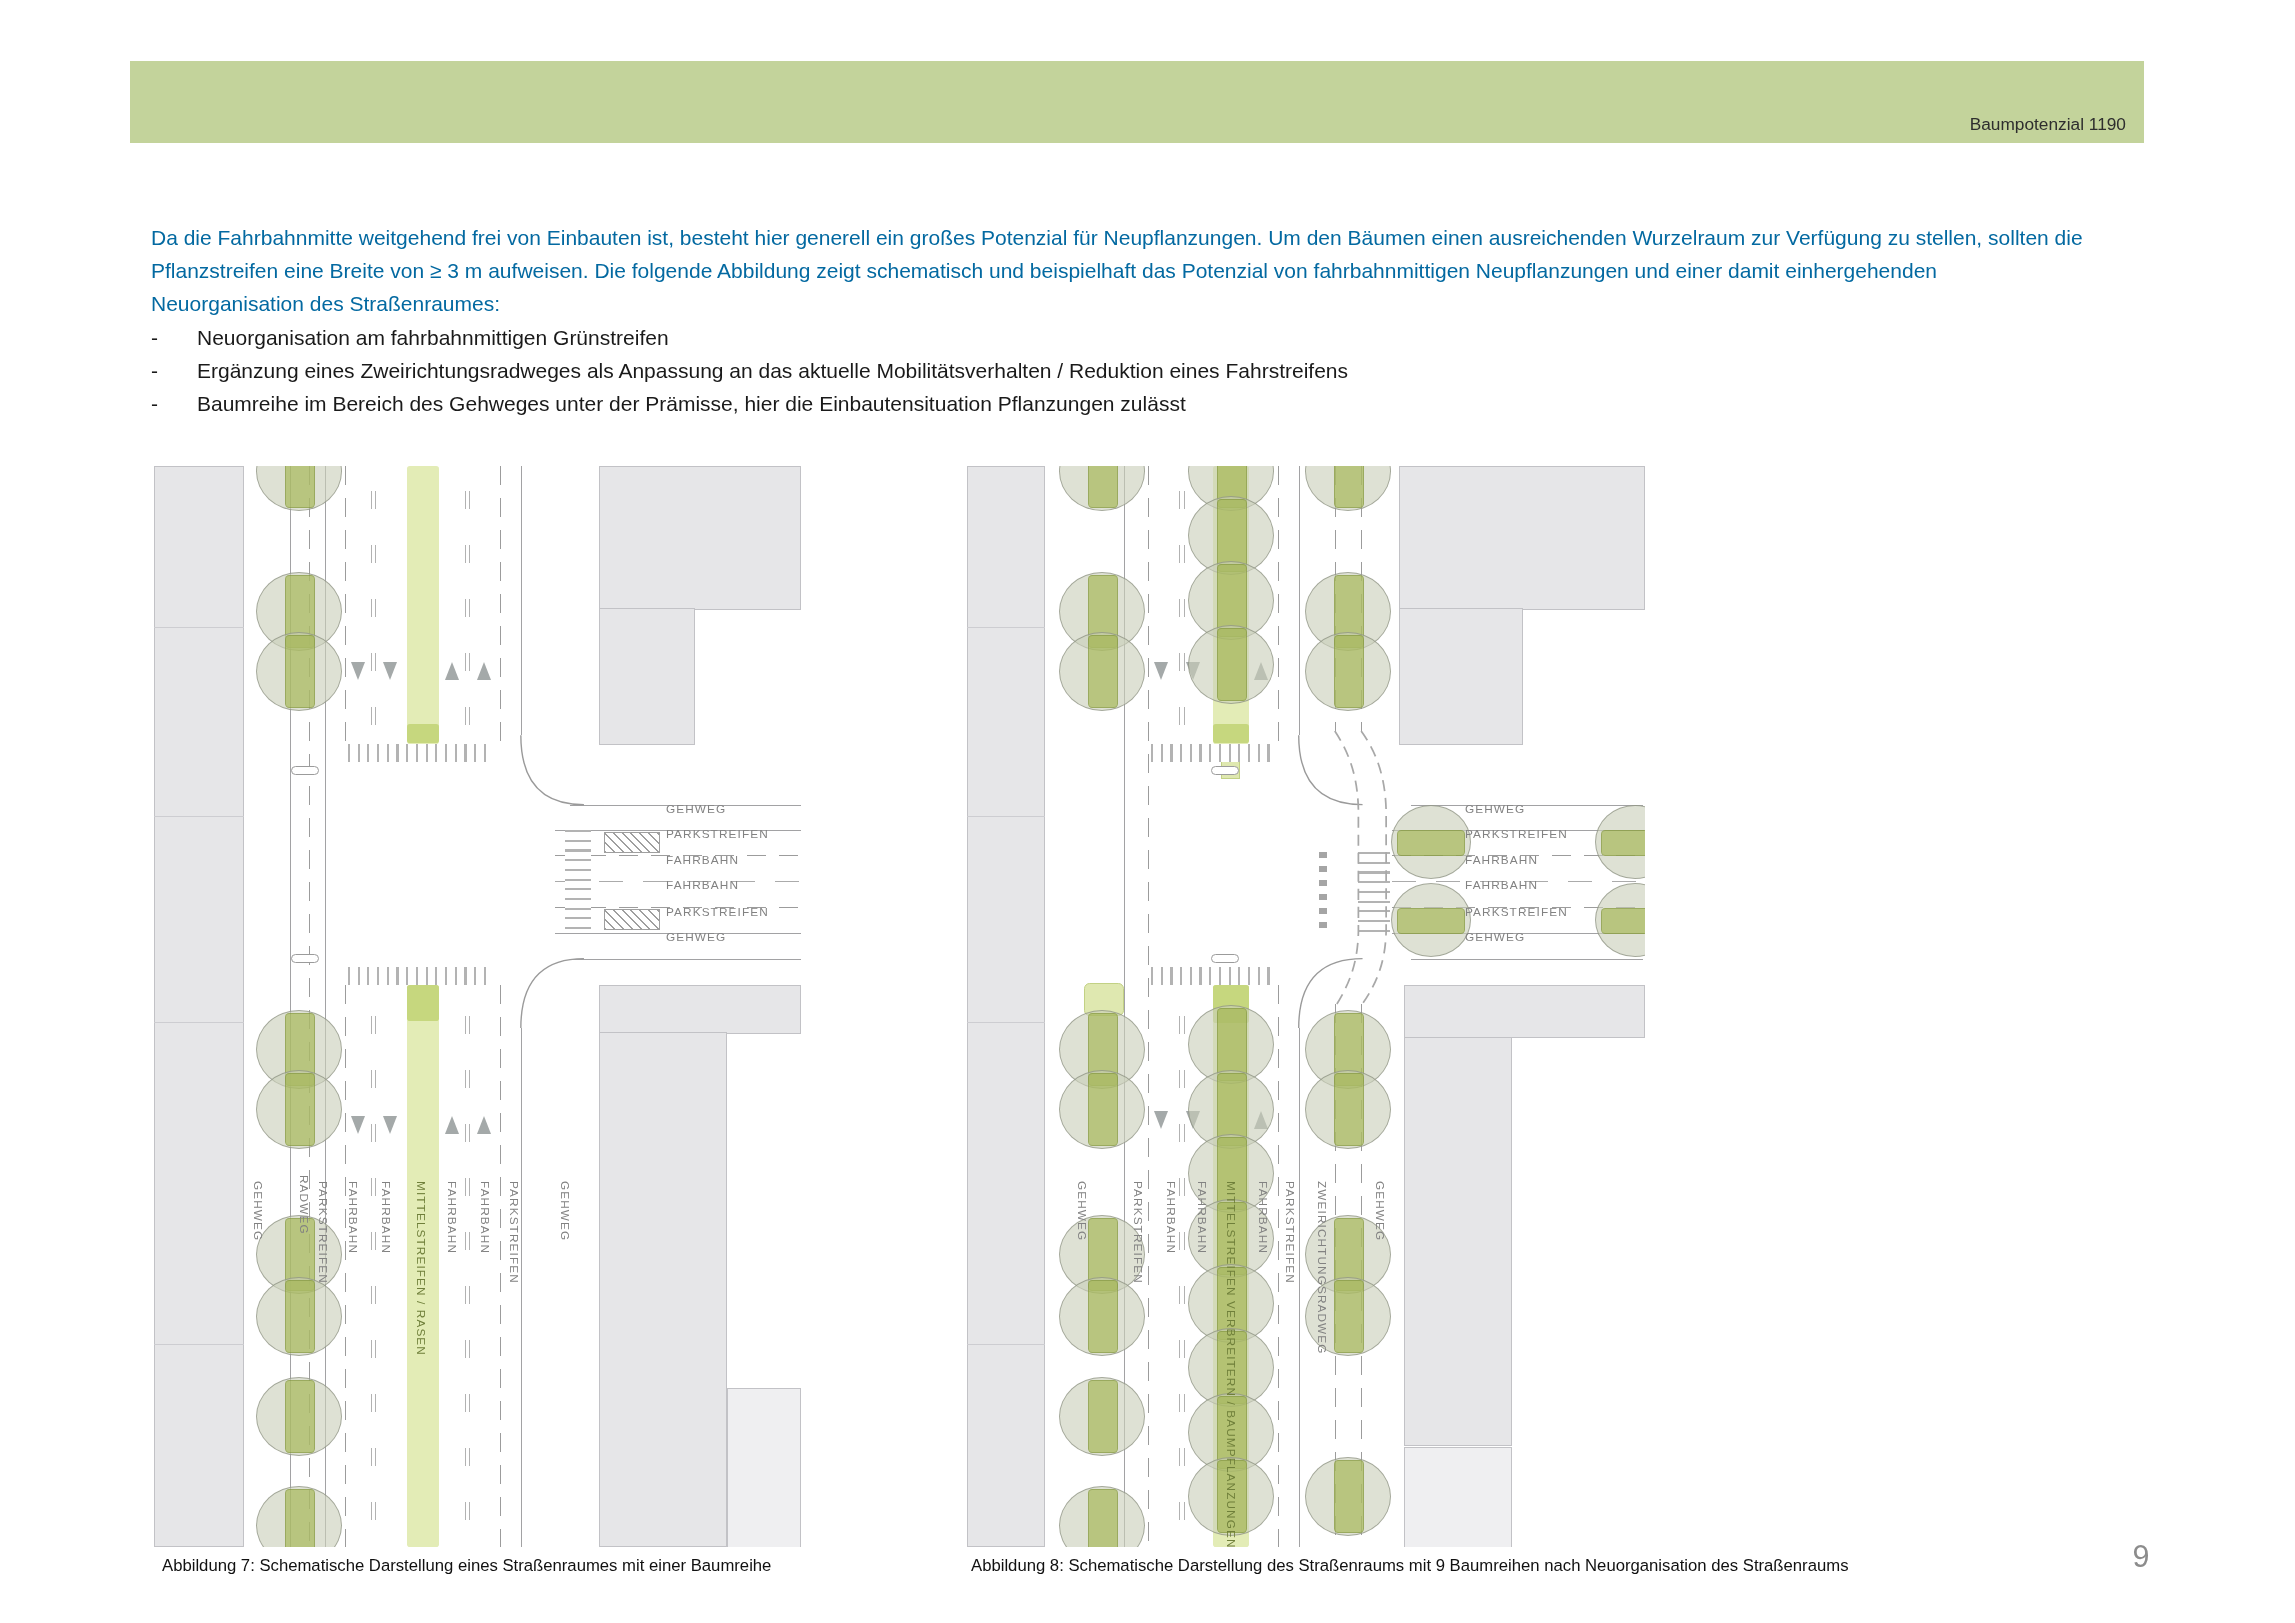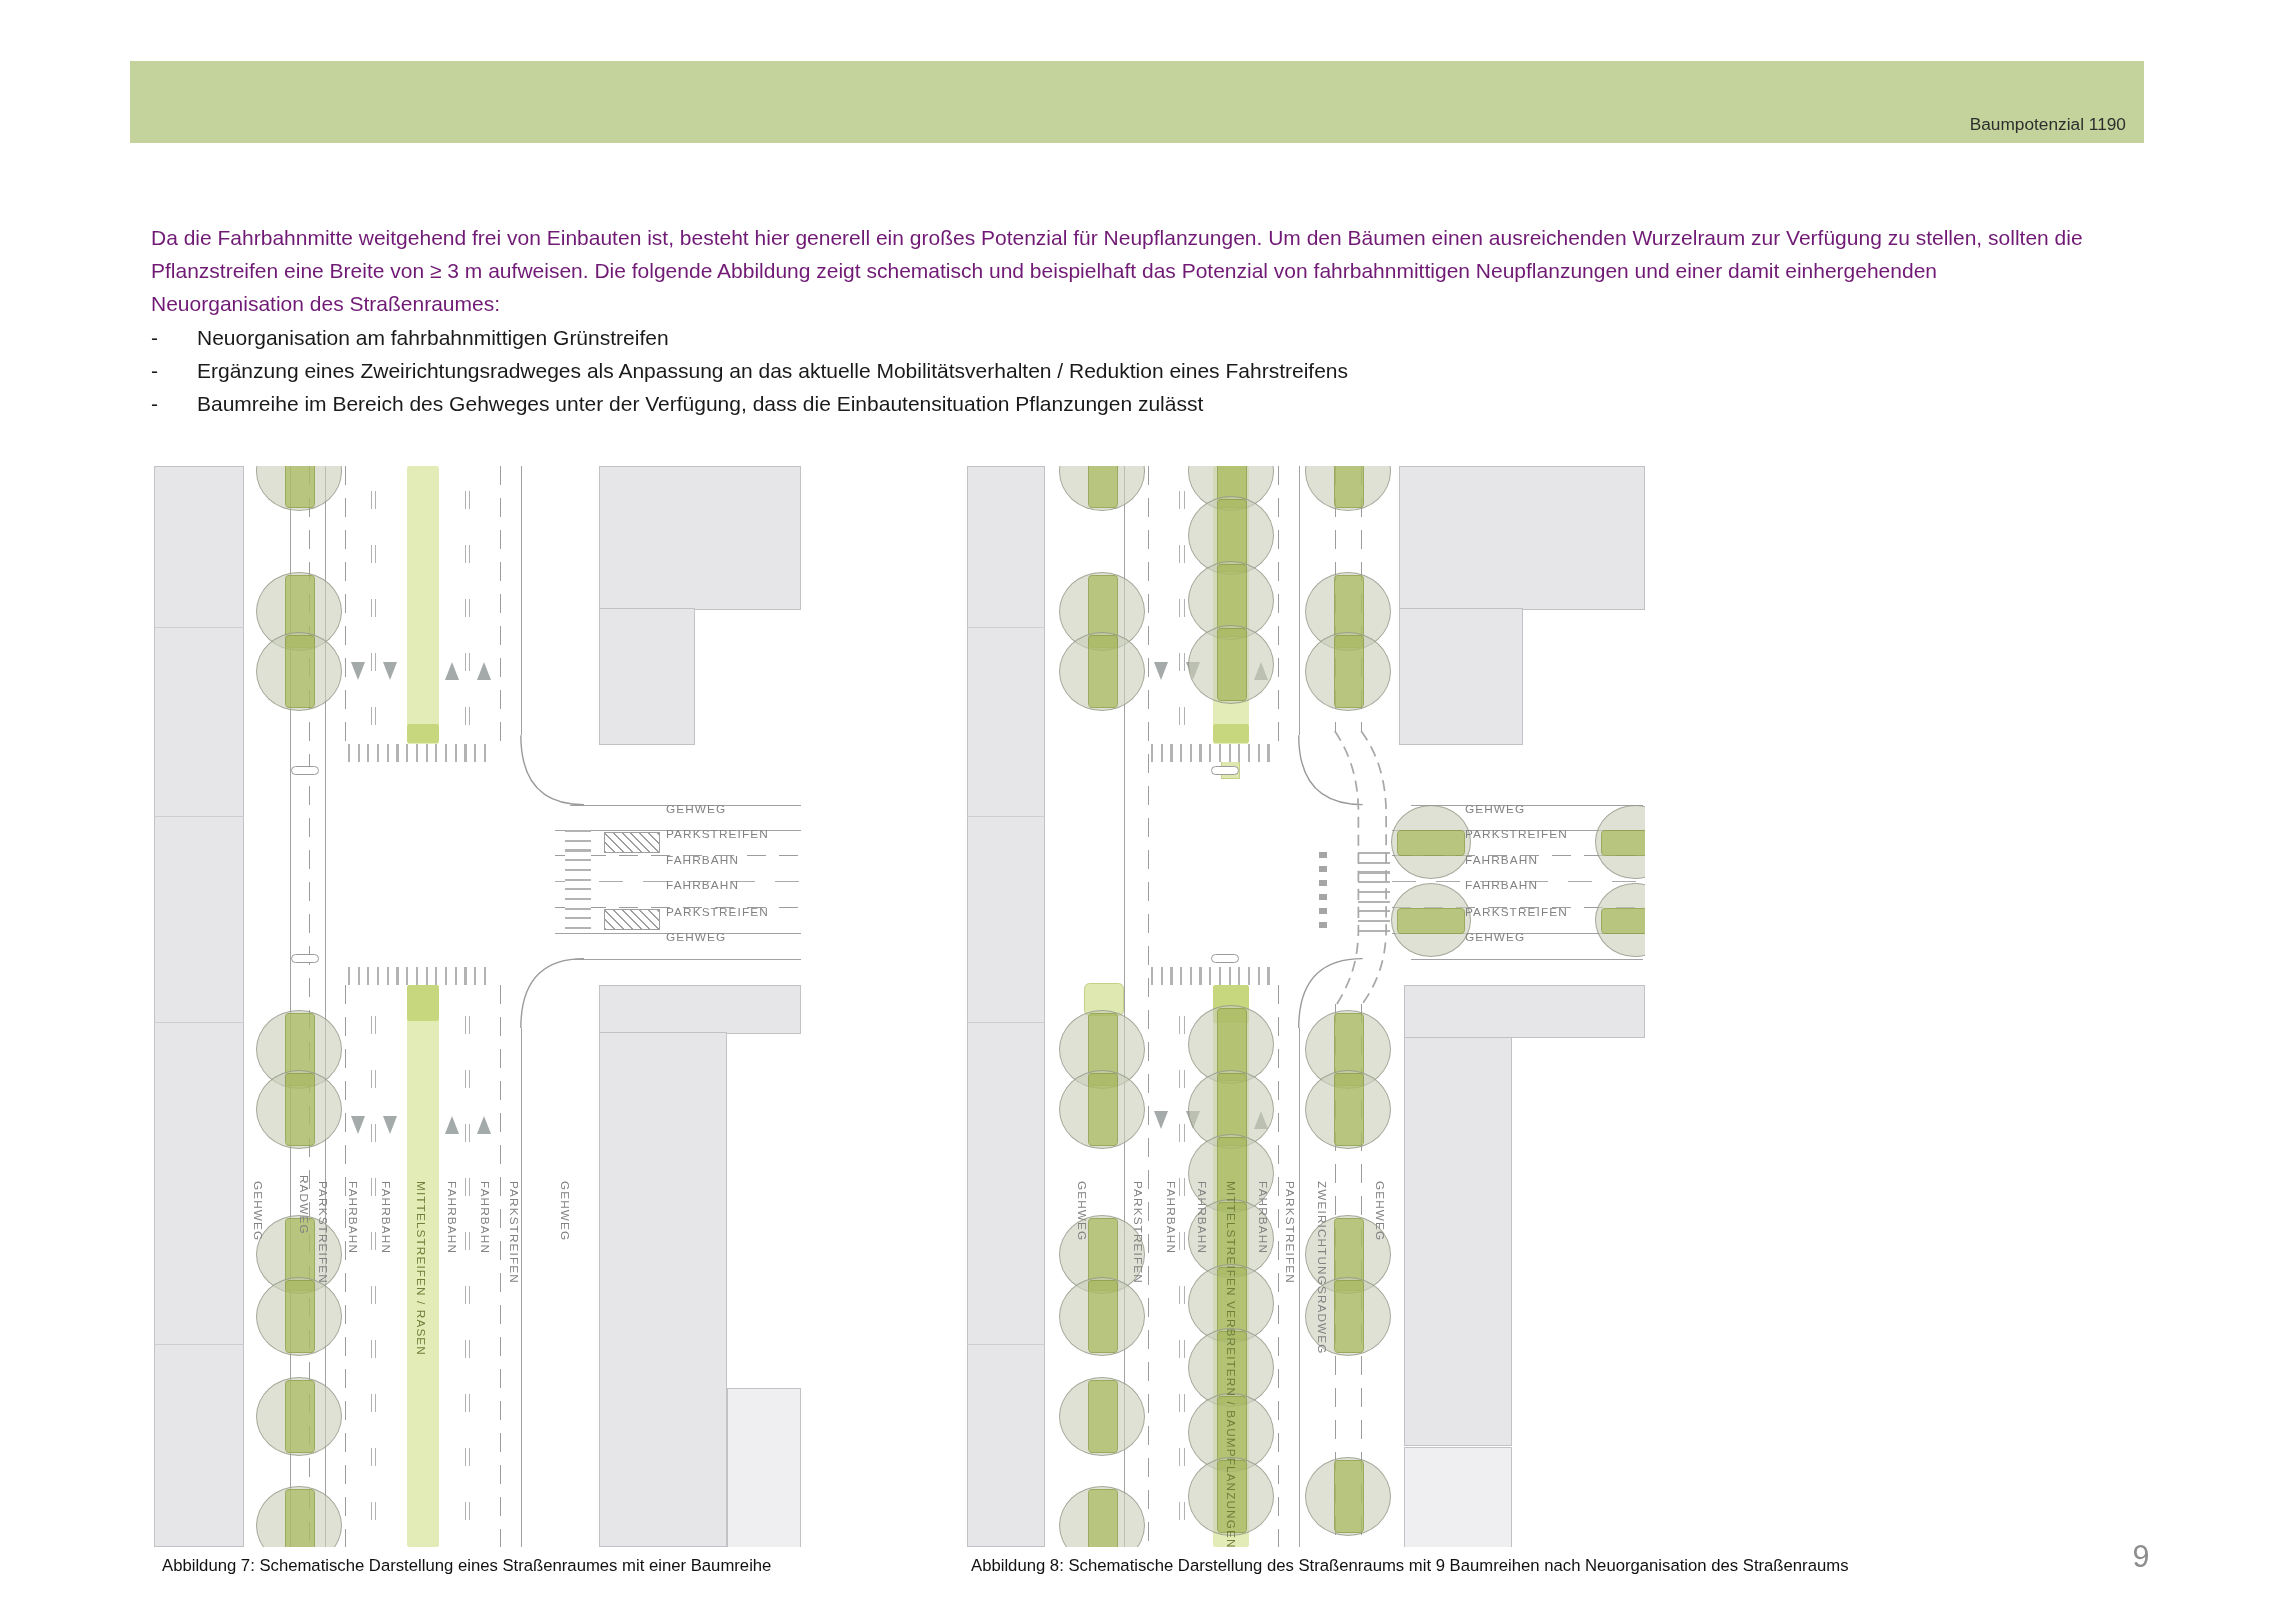--- a/index.html
+++ b/index.html
@@ -5,21 +5,21 @@
   html,body{margin:0;padding:0;}
   body{width:2295px;height:1623px;position:relative;background:#ffffff;
        font-family:"Liberation Sans", sans-serif;color:#1a1a1a;overflow:hidden;}
 
   
   .headerbar{position:absolute;left:130px;top:61px;width:2014px;height:82px;background:#c3d39b;}
   .headerbar .title{position:absolute;left:26px;top:15.3px;font-size:29px;letter-spacing:-0.3px;color:#1c1c1c;}
   .headerbar .subright{position:absolute;right:18px;bottom:8.3px;font-size:17.3px;color:#2e2e2e;}
 
   
-  .intro{position:absolute;left:151px;top:221px;width:1943px;font-size:21px;line-height:33px;color:#701a75;}
+  .intro{position:absolute;left:151px;top:221px;width:1943px;font-size:21px;line-height:33px;color:#0369a1;}
   .bullets{position:absolute;left:151px;top:321px;width:1943px;font-size:21px;line-height:33px;}
   .bullet{display:flex;}
   .bullet .dash{width:46px;flex:0 0 46px;}
 
   
   .fig{position:absolute;top:466px;height:1081px;overflow:hidden;}
   #fig7{left:154px;width:647px;}
   #fig8{left:967px;width:678px;}
 
   .bld{position:absolute;background:#e6e6e8;border:0.7px solid #c2c2c6;box-sizing:border-box;}
@@ -78,21 +78,21 @@
   <div class="bullet">
     <span class="dash">-</span>
     <span>Neuorganisation am fahrbahnmittigen Grünstreifen</span>
   </div>
   <div class="bullet">
     <span class="dash">-</span>
     <span>Ergänzung eines Zweirichtungsradweges als Anpassung an das aktuelle Mobilitätsverhalten / Reduktion eines Fahrstreifens</span>
   </div>
   <div class="bullet">
     <span class="dash">-</span>
-    <span>Baumreihe im Bereich des Gehweges unter der Verfügung, dass die Einbautensituation Pflanzungen zulässt</span>
+    <span>Baumreihe im Bereich des Gehweges unter der Prämisse, hier die Einbautensituation Pflanzungen zulässt</span>
   </div>
 </div>
 
 <div class="fig" id="fig7">
 
   <div class="bld" style="left:0;top:0;width:90px;height:1081px;"></div>
   <div class="bdiv" style="left:0;top:161px;width:90px;"></div>
   <div class="bdiv" style="left:0;top:350px;width:90px;"></div>
   <div class="bdiv" style="left:0;top:556px;width:90px;"></div>
   <div class="bdiv" style="left:0;top:878px;width:90px;"></div>

